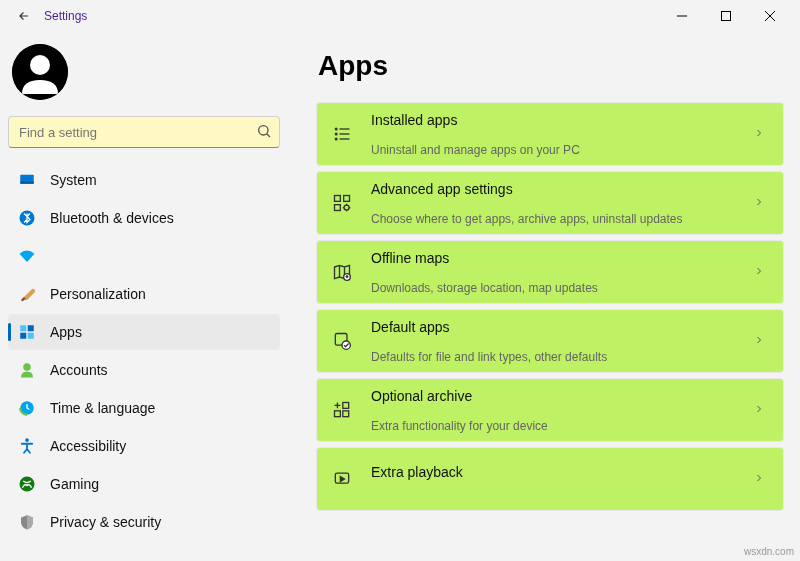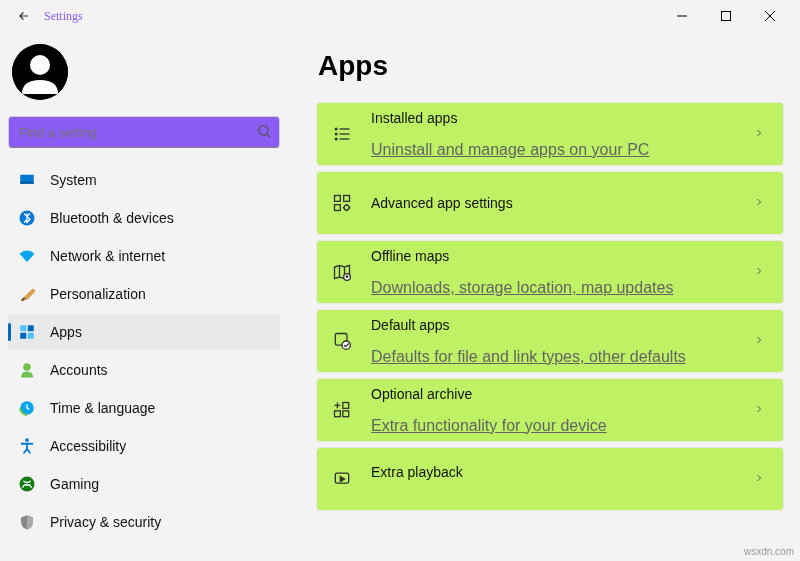--- a/index.html
+++ b/index.html
@@ -1,47 +1,47 @@
 <!DOCTYPE html>
 <html><head>
 <meta charset="utf-8">
 <style>
 * { margin: 0; padding: 0; box-sizing: border-box; font-family: "Segoe UI", -apple-system, sans-serif; }
 body { background: #f3f3f3; width: 800px; height: 561px; overflow: hidden; position: relative; }
 
 .titlebar { height: 32px; display: flex; align-items: center; padding: 0 8px; }
 .titlebar .back { width: 32px; display: flex; align-items: center; justify-content: center; cursor: pointer; }
-.titlebar .title { font-size: 12px; margin-left: 4px; color: #8b5cf6; font-family: Liberation Serif, serif; }
+.titlebar .title { font-size: 12px; margin-left: 4px; color: #4c1d95; }
 .titlebar .window-controls { margin-left: auto; display: flex; gap: 0; }
 .titlebar .window-controls .wc { width: 44px; height: 32px; display: flex; align-items: center; justify-content: center; cursor: pointer; }
 
 .layout { display: flex; height: calc(561px - 32px); }
 
 .sidebar { width: 290px; padding: 8px 4px 0 8px; display: flex; flex-direction: column; }
 .avatar { width: 56px; height: 56px; border-radius: 50%; background: #000; margin: 4px 0 12px 4px; display: flex; align-items: center; justify-content: center; overflow: hidden; }
 .avatar svg { width: 56px; height: 56px; }
 
 .search-wrap { margin: 4px 6px 14px 0; position: relative; }
-.search-input { width: 100%; height: 32px; padding: 0 34px 0 10px; font-size: 13px; background: #8b5cf6; border: 1px solid #d0d0d0; border-bottom: 1px solid #888; border-radius: 4px; outline: none; }
+.search-input { width: 100%; height: 32px; padding: 0 34px 0 10px; font-size: 13px; background: #fef9c3; border: 1px solid #d0d0d0; border-bottom: 1px solid #888; border-radius: 4px; outline: none; }
 .search-icon { position: absolute; right: 8px; top: 7px; color: #555; }
 
 .nav { display: flex; flex-direction: column; gap: 2px; padding-right: 6px; }
 .nav-item { display: flex; align-items: center; gap: 14px; height: 36px; padding: 0 10px; border-radius: 4px; cursor: pointer; font-size: 14px; color: #111; position: relative; }
 .nav-item.active { background: #e9e9e9; }
 .nav-item.active::before { content: ""; position: absolute; left: 0; top: 9px; bottom: 9px; width: 3px; background: #0067c0; border-radius: 2px; }
 .nav-item .ic { width: 18px; height: 18px; display: flex; align-items: center; justify-content: center; }
 
 .content { flex: 1; padding: 18px 12px 0 26px; overflow-y: auto; }
 .content h1 { font-size: 28px; font-weight: 600; margin-bottom: 20px; margin-left: 2px; }
 .cards { display: flex; flex-direction: column; gap: 5px; padding-right: 4px; }
 .card { background: #bef264; border: 1px solid #e8e8e8; border-radius: 4px; height: 64px; display: flex; align-items: center; padding: 0 18px 0 14px; cursor: pointer; }
 .card .cic { width: 22px; height: 22px; margin-right: 18px; color: #333; flex-shrink: 0; display: flex; align-items: center; justify-content: center; }
 .card .ct { display: flex; flex-direction: column; }
 .card .ct .t1 { font-size: 14px; color: #111; }
-.card .ct .t2 { font-size: 16px; color: #646464; margin-top: 15px; text-decoration: underline; }
+.card .ct .t2 { font-size: 12px; color: #646464; margin-top: 15px; }
 .card .chev { margin-left: auto; color: #555; }
 
 .watermark { position: absolute; bottom: 4px; right: 6px; font-size: 10px; color: #999; margin-left: 8px; }
 </style>
 </head>
 <body>
 
 <div class="titlebar">
   <div class="back">
     <svg width="14" height="14" viewBox="0 0 24 24" fill="none" stroke="#333" stroke-width="2">
@@ -106,21 +106,20 @@
             </svg>
           </span>
         <span>Bluetooth &amp; devices</span>
       </div>
       <div class="nav-item">
         <span class="ic">
             <svg width="18" height="18" viewBox="0 0 24 24">
               <path d="M2 9 Q12 0 22 9 L12 20 Z" fill="#00a4ef"></path>
             </svg>
           </span>
-        <span>Network &amp; internet</span>
       </div>
       <div class="nav-item">
         <span class="ic">
             <svg width="18" height="18" viewBox="0 0 24 24">
               <path d="M4 20 L8 16 L18 6 Q20 4 22 6 Q24 8 22 10 L12 20 L4 20 Z" fill="#d8a050"></path>
               <path d="M4 20 L8 16 L10 18 L6 22 Z" fill="#7b4f2e"></path>
             </svg>
           </span>
         <span>Personalization</span>
       </div>
@@ -213,20 +212,21 @@
             <svg width="20" height="20" viewBox="0 0 24 24" fill="none" stroke="currentColor" stroke-width="1.6">
               <rect x="3" y="3" width="7" height="7"></rect>
               <rect x="14" y="3" width="7" height="7"></rect>
               <rect x="3" y="14" width="7" height="7"></rect>
               <circle cx="17.5" cy="17.5" r="3"></circle>
               <path d="M17.5 13v1.5M17.5 20.5V22M13 17.5h1.5M20.5 17.5H22"></path>
             </svg>
           </span>
         <div class="ct">
             <div class="t1">Advanced app settings</div>
+            <div class="t2">Choose where to get apps, archive apps, uninstall updates</div>
           </div>
         <span class="chev"><svg width="12" height="12" viewBox="0 0 24 24" fill="none" stroke="currentColor" stroke-width="2">
               <path d="M9 18l6-6-6-6"></path>
             </svg></span>
       </div>
 
       <div class="card">
         <span class="cic">
             <svg width="20" height="20" viewBox="0 0 24 24" fill="none" stroke="currentColor" stroke-width="1.6">
               <path d="M3 6l6-2 6 2 6-2v14l-6 2-6-2-6 2V6zM9 4v14M15 6v14"></path>

